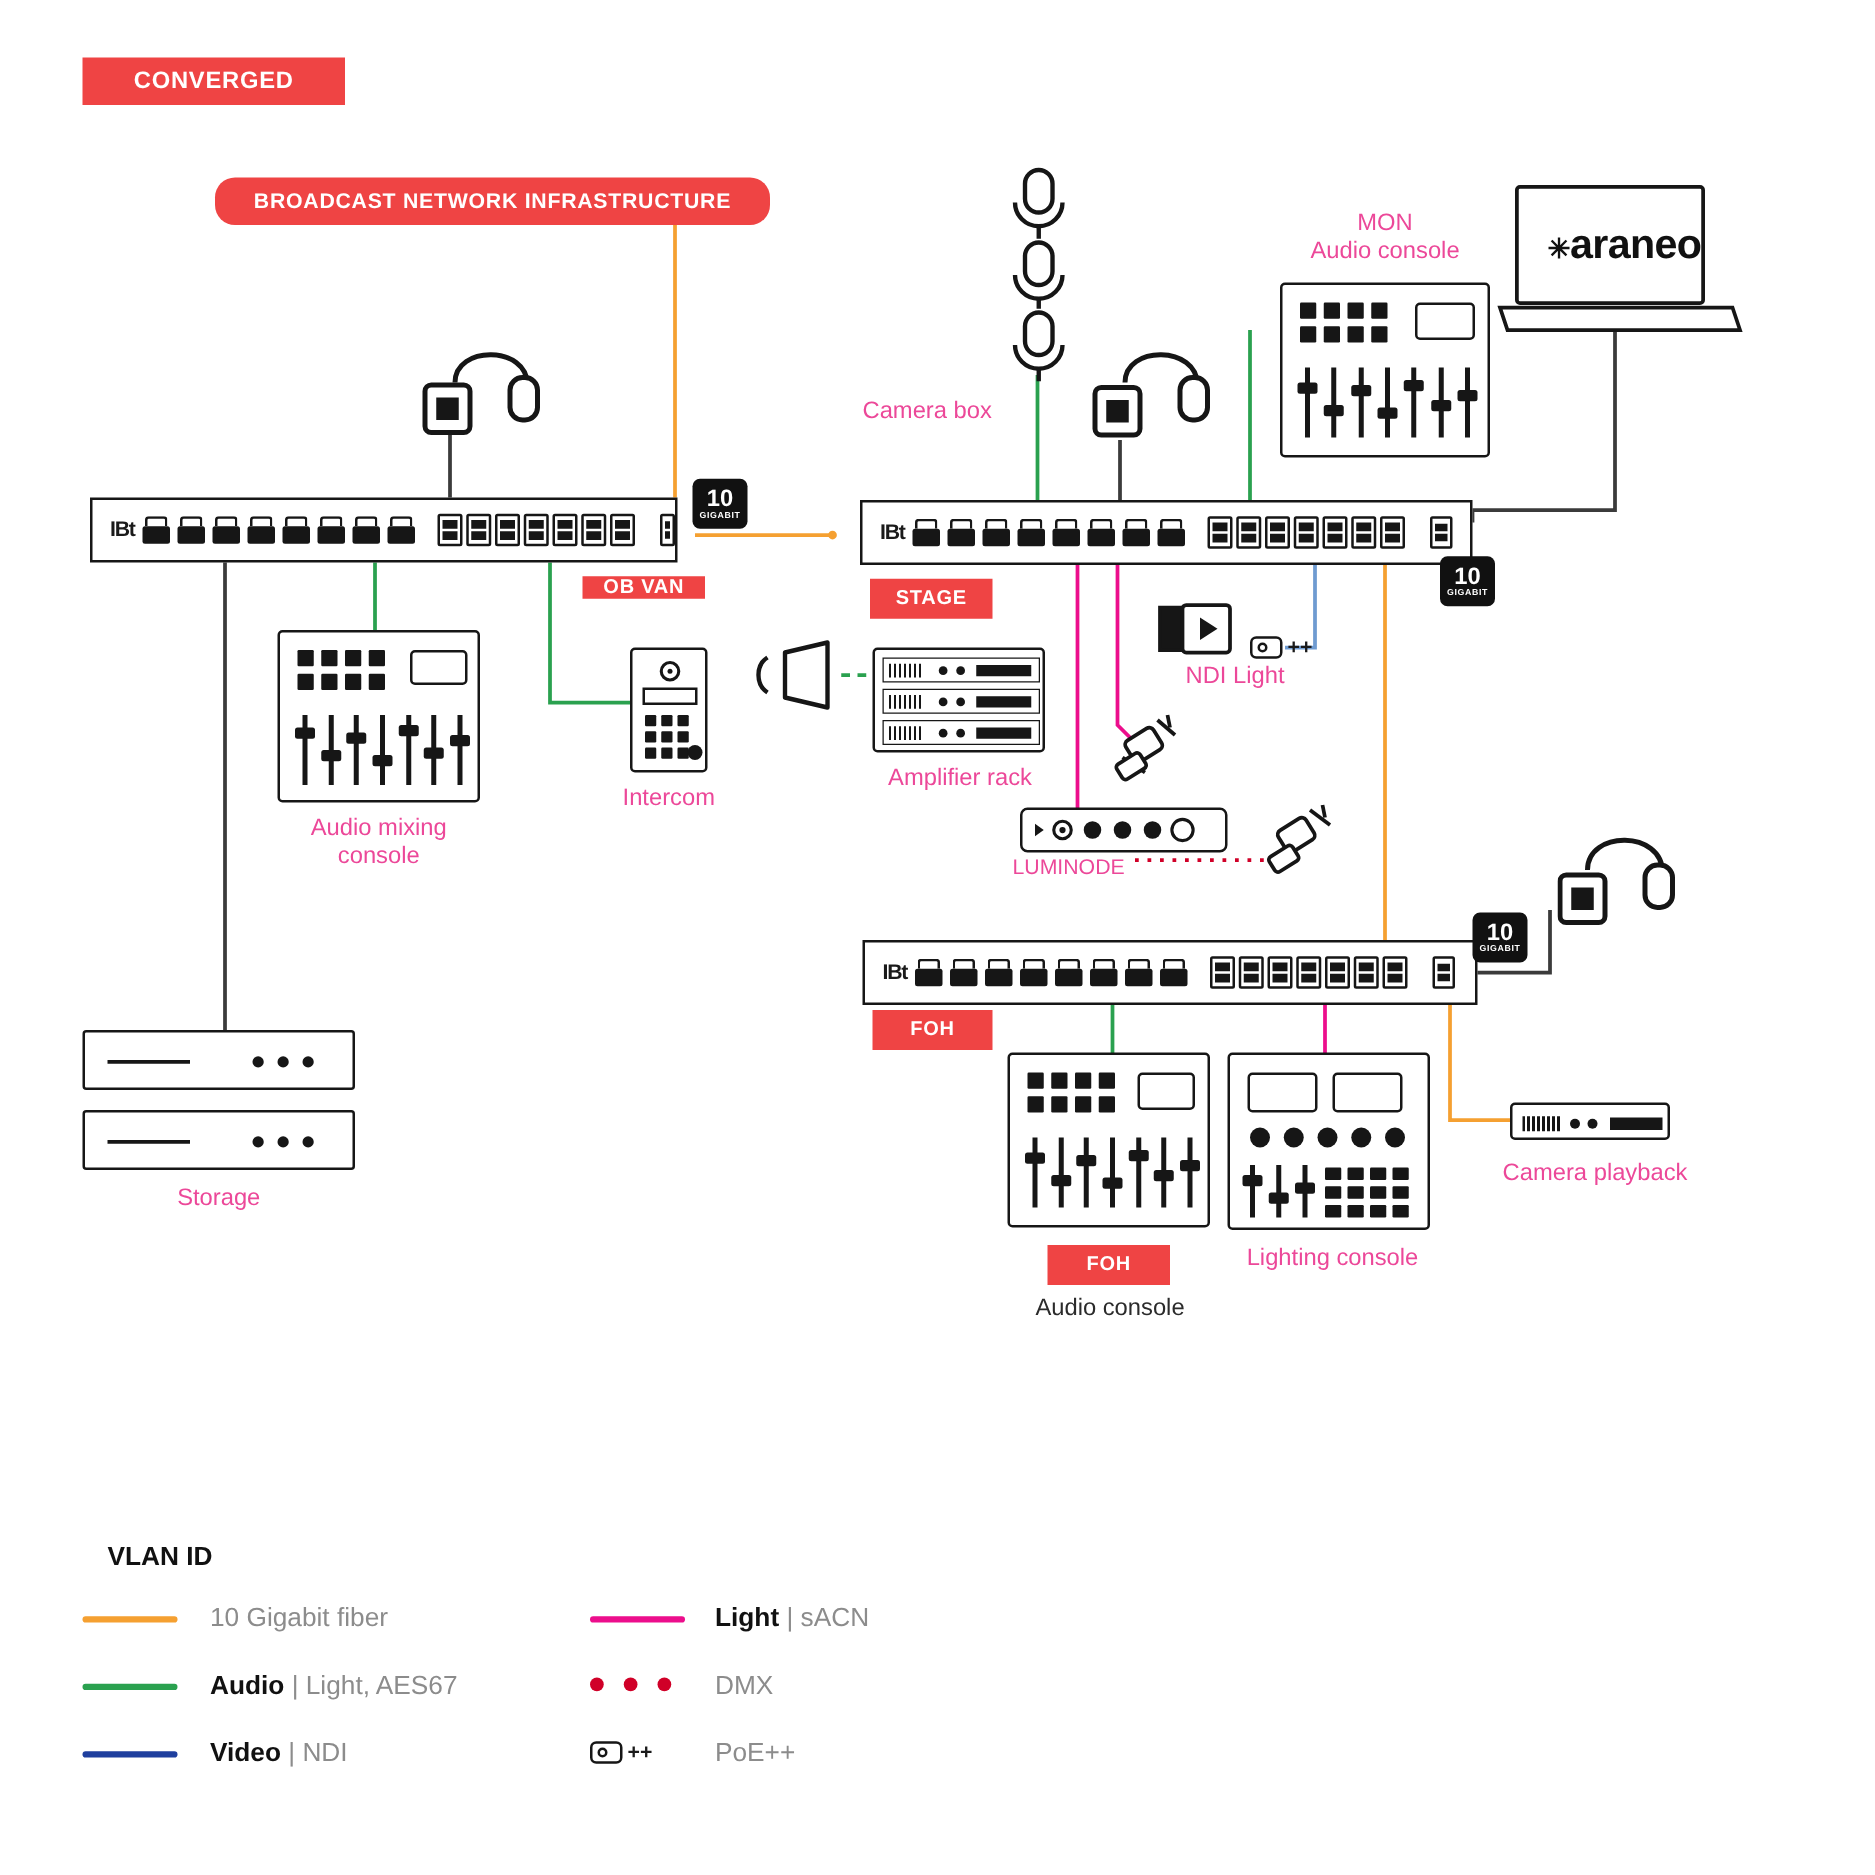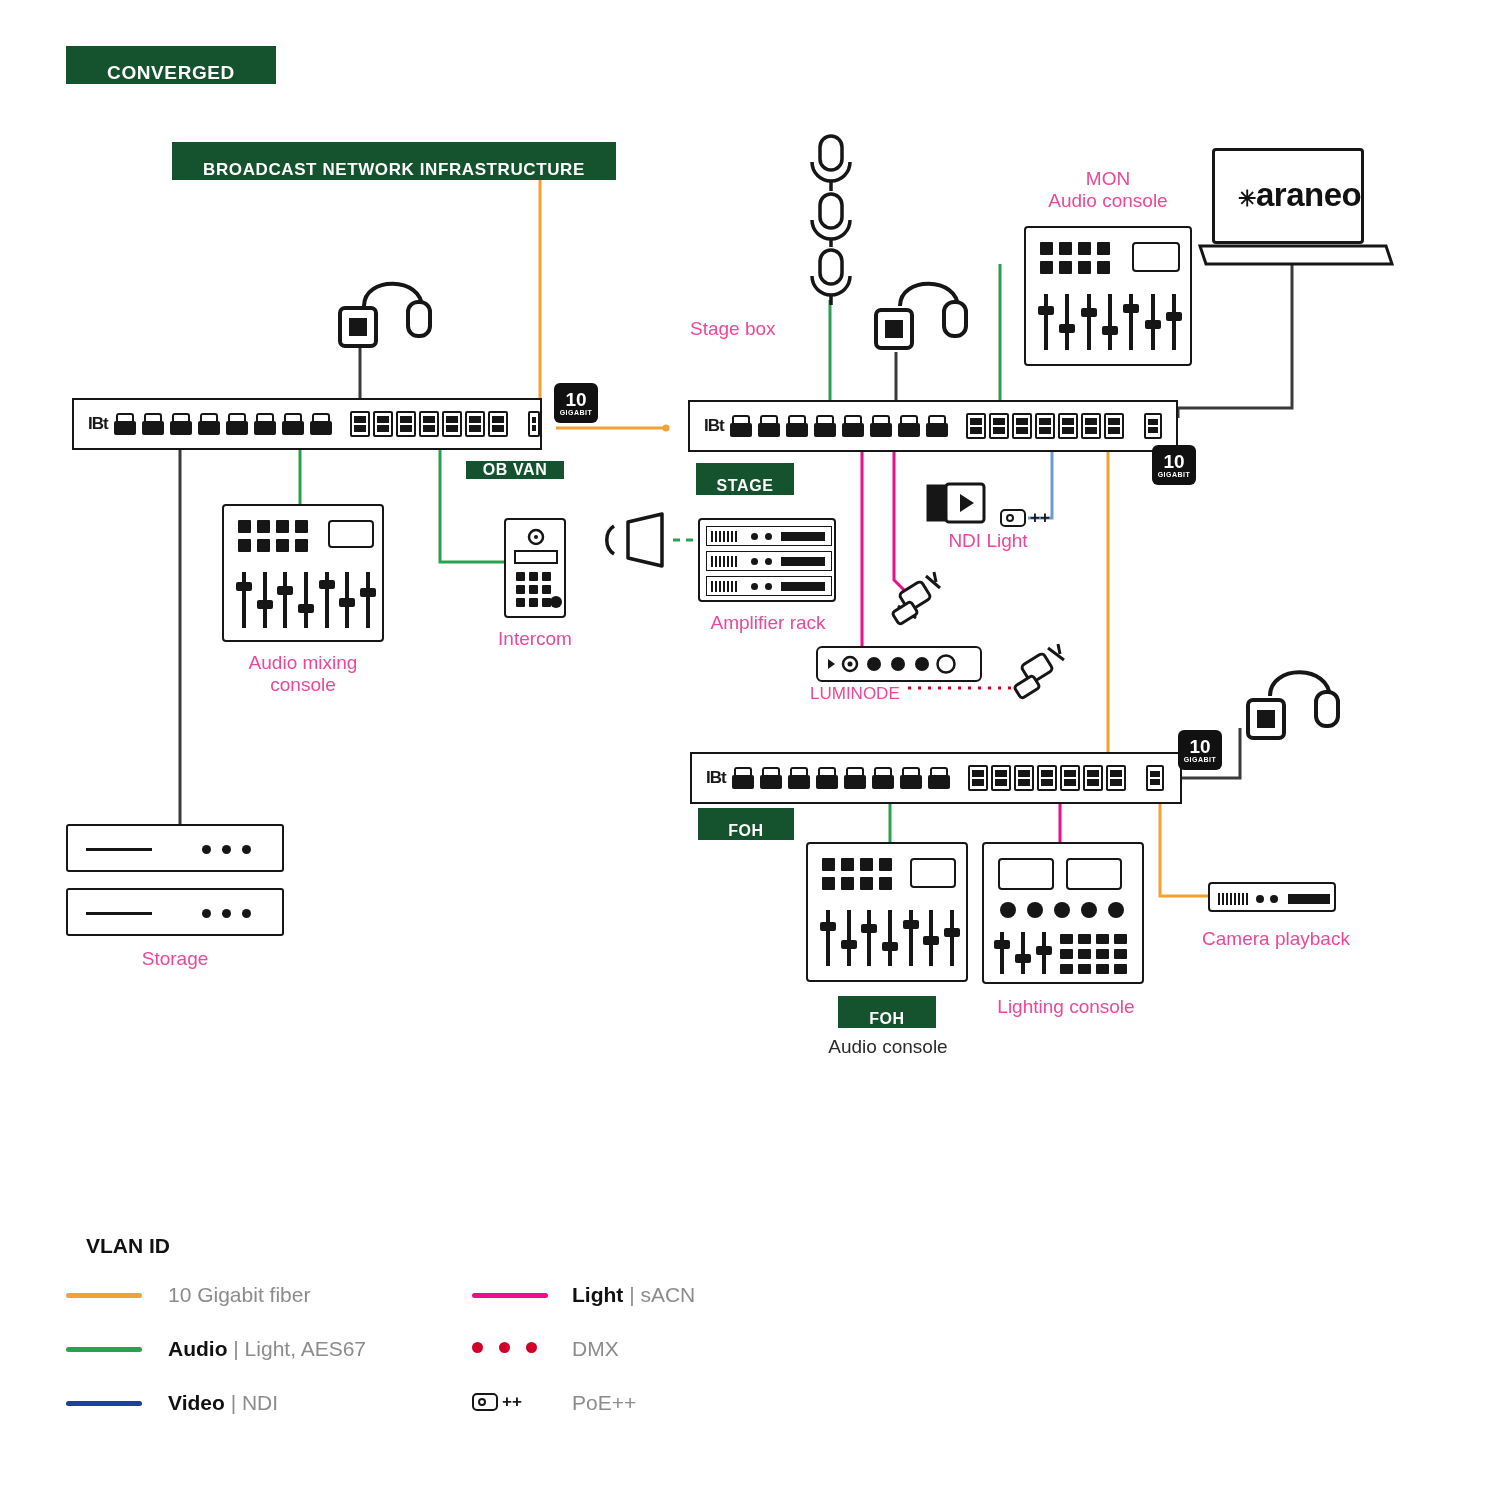--- a/index.html
+++ b/index.html
@@ -19,26 +19,26 @@
     position: absolute;
     left: 0; top: 0;
     width: 1500px;
     height: 1500px;
   }
   .abs { position: absolute; }
 
   
   .chip {
     position: absolute;
-    background: #14532d;
+    background: #ef4444;
     color: #ffffff;
     font-weight: bold;
     letter-spacing: 0.6px;
     display: flex;
-    align-items: flex-end;
+    align-items: center;
     justify-content: center;
     white-space: nowrap;
   }
 
   
   .switch {
     position: absolute;
     background: #ffffff;
     border: 2px solid #161616;
     box-sizing: border-box;
@@ -299,21 +299,21 @@
 
   <path d="M1060 796 L1060 844" stroke="#ec0e8c" stroke-width="3" fill="none"></path>
 
   <path d="M908 688 L1030 688" stroke="#d00028" stroke-width="3" fill="none" stroke-dasharray="3 7"></path>
 </svg>
 
 <div class="chip" style="left:66px; top:46px; width:210px; height:38px; font-size:19px;">
   <span>CONVERGED</span>
 </div>
 
-<div class="chip" style="left:172px; top:142px; width:444px; height:38px; font-size:17px;">
+<div class="chip" style="left:172px; top:142px; width:444px; height:38px; font-size:17px;border-radius:16px;">
   <span>BROADCAST NETWORK INFRASTRUCTURE</span>
 </div>
 
 <div class="switch" style="left:72px; top:398px; width:470px; height:52px;">
   <span class="brand">IBt</span>
   <div class="ports">
     <div class="port"></div>
     <div class="port"></div>
     <div class="port"></div>
     <div class="port"></div>
@@ -474,21 +474,21 @@
       <rect x="20" y="62" width="22" height="34" rx="11"></rect>
       <path d="M12 88 a19 19 0 0 0 38 0"></path>
       <path d="M31 107 v8"></path>
       <rect x="20" y="118" width="22" height="34" rx="11"></rect>
       <path d="M12 144 a19 19 0 0 0 38 0"></path>
       <path d="M31 163 v10"></path>
     </g>
   </svg>
 </div>
 <div class="caption" style="left:690px; top:318px; width:130px; text-align:left;">
-  <span>Stage box</span>
+  <span>Camera box</span>
 </div>
 
 <div class="abs" style="left:872px; top:262px; width:110px; height:92px;">
   <svg viewBox="0 0 110 92" width="110" height="92">
     <path d="M28 44 C28 14, 86 14, 86 46 L86 62" stroke="#161616" stroke-width="4" fill="none"></path>
     <rect x="72" y="40" width="22" height="34" rx="10" stroke="#161616" stroke-width="4" fill="#fff"></rect>
     <rect x="4" y="48" width="36" height="38" rx="5" stroke="#161616" stroke-width="4" fill="#fff"></rect>
     <rect x="13" y="58" width="18" height="18" fill="#161616"></rect>
   </svg>
 </div>

